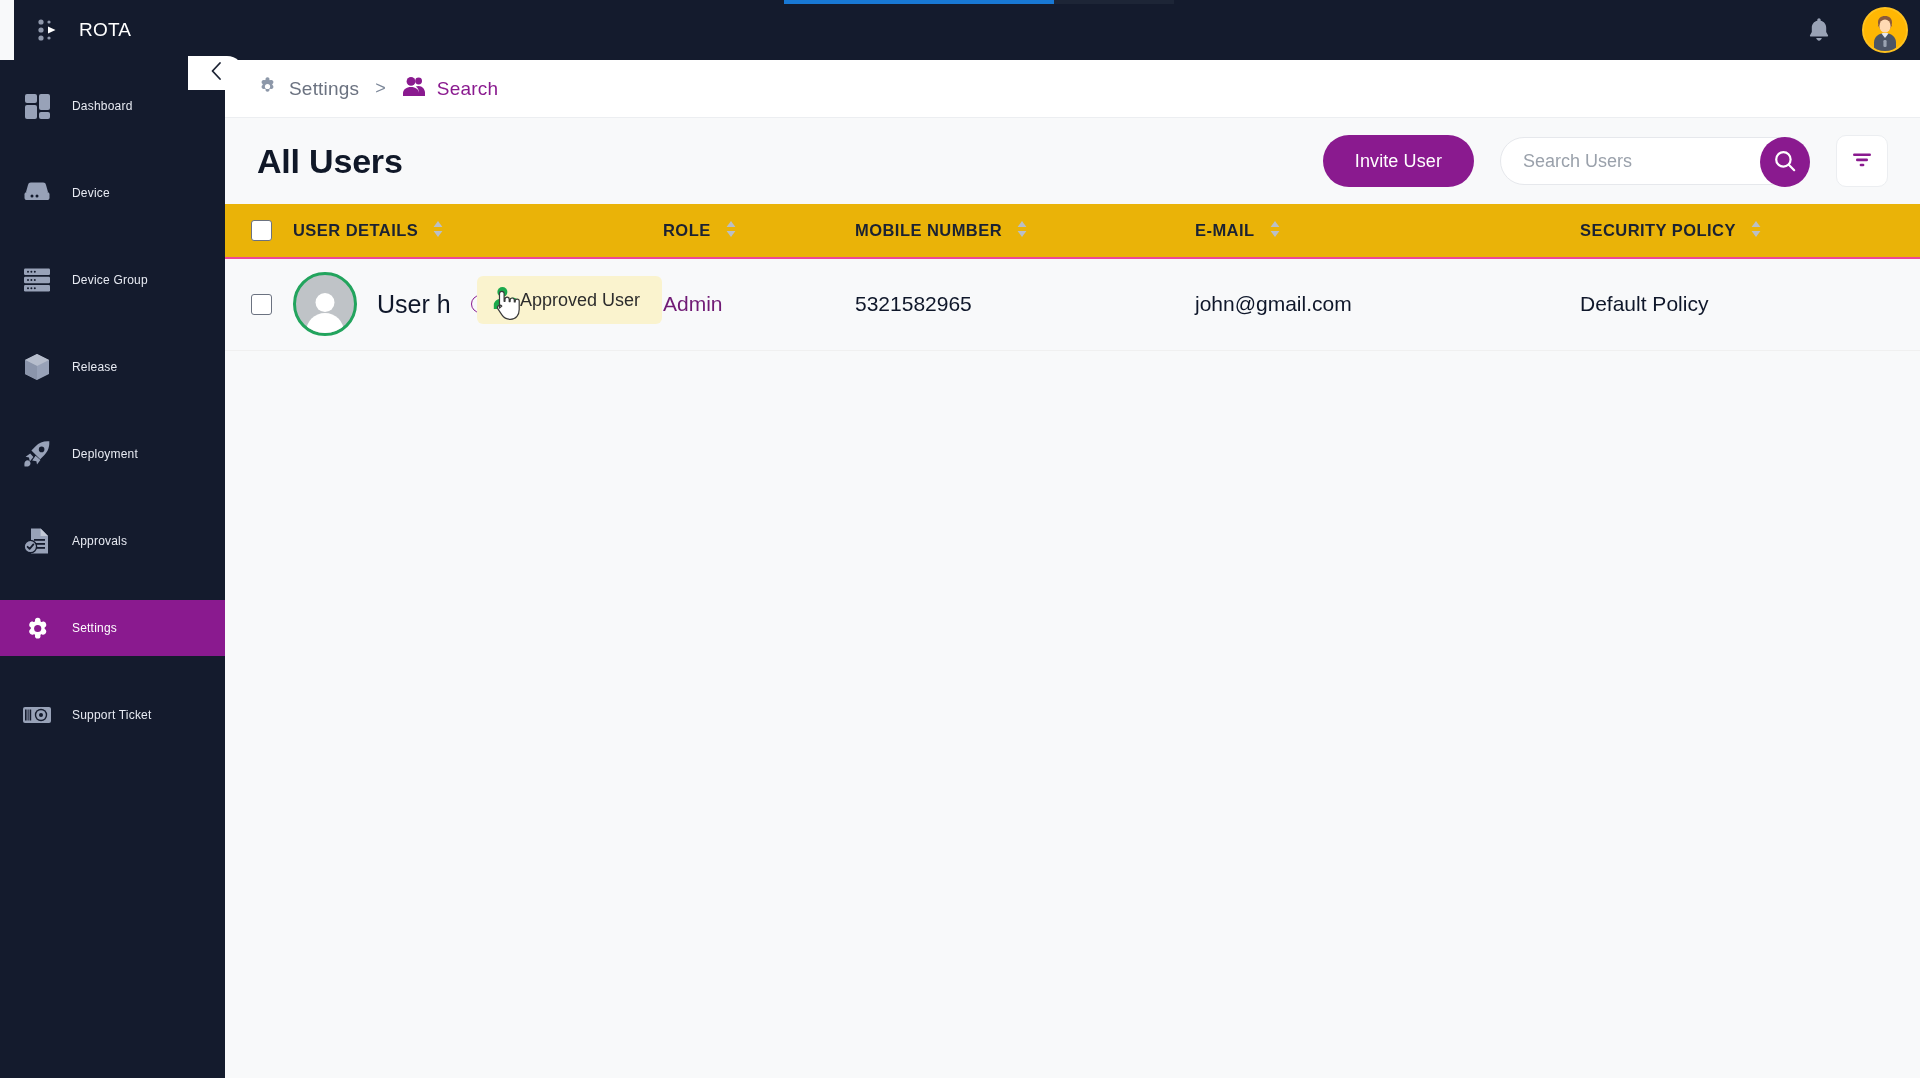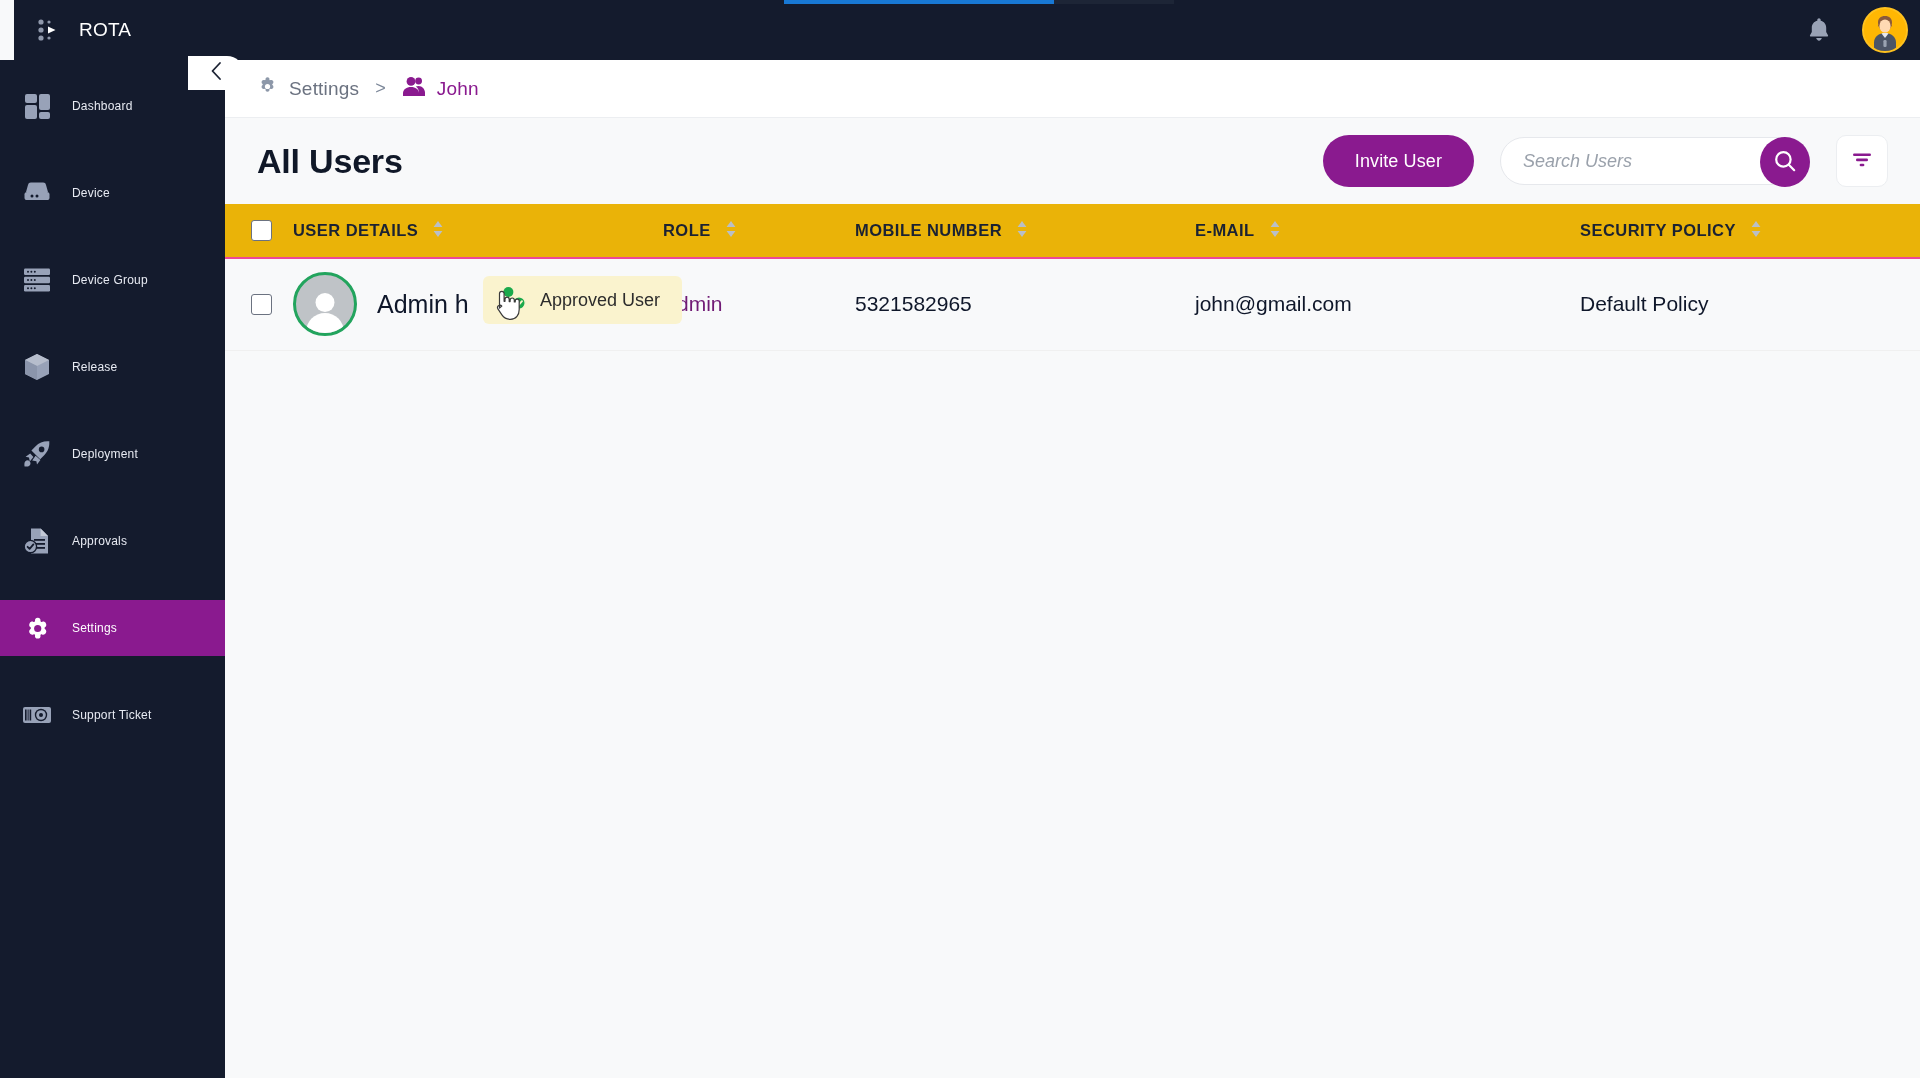--- a/index.html
+++ b/index.html
@@ -80,21 +80,20 @@
     cursor: pointer; letter-spacing: .1px;
   }
   .search-wrap {
     position: relative; width: 310px; height: 48px; background: #ffffff;
     border: 1px solid #e6e8ec; border-radius: 26px; display: flex; align-items: center;
   }
   .search-input {
     border: none; outline: none; background: transparent; font-size: 18px;
     color: #1f2937; font-family: inherit; padding: 0 52px 0 22px; width: 100%; height: 100%;
     border-radius: 26px;
-    font-style: italic;
   }
   .search-input::placeholder { color: #9aa1ab; }
   .search-go {
     position: absolute; right: -1px; top: -1px; width: 50px; height: 50px;
     border-radius: 50%; background: #8a1a8f; display: flex; align-items: center;
     justify-content: center; cursor: pointer; border: none;
   }
   .filter-btn {
     width: 52px; height: 52px; background: #ffffff; border: 1px solid #eceef1;
     border-radius: 10px; display: flex; align-items: center; justify-content: center;
@@ -140,23 +139,23 @@
     width: 38px; height: 20px; border-radius: 19px 19px 0 0; background: #ffffff;
   }
   .user-name { font-size: 25px; color: #0f172a; white-space: nowrap; }
   .info-dot {
     width: 18px; height: 18px; border-radius: 50%; border: 1.5px solid #8a1a8f;
     color: #8a1a8f; font-size: 12px; display: flex; align-items: center;
     justify-content: center; cursor: pointer; flex: none; font-style: italic;
     font-family: "Liberation Serif", serif; line-height: 1;
   }
   .tooltip {
-    position: absolute; left: 190px; top: 4px; height: 48px;
+    position: absolute; left: 184px; top: 4px; height: 48px;
     background: #faf3ce; border-radius: 6px; display: flex; align-items: center;
-    gap: 14px; padding: 0 22px 0 16px; z-index: 30; white-space: nowrap;
+    padding: 0 22px 0 16px; z-index: 30; white-space: nowrap;
   }
   .tooltip-text { font-size: 18px; color: #2c2c2c; }
   .role-text { font-size: 21px; color: #701a75; }
   .cursor-hand { position: absolute; left: 198px; top: 16px; z-index: 35; pointer-events: none; }
 </style>
 </head>
 <body>
 
 <div id="app">
 
@@ -333,21 +332,21 @@
       <span class="crumb-sep">&gt;</span>
       <span class="crumb">
         <span>
           <svg width="24" height="21" viewBox="0 0 24 21">
             <circle cx="9" cy="5.4" r="4.4" fill="#8a1a8f"></circle>
             <path d="M9 11c-4.4 0-8 2.6-8 6v3h16v-3c0-3.4-3.6-6-8-6z" fill="#8a1a8f"></path>
             <circle cx="16.6" cy="5" r="3.4" fill="#8a1a8f"></circle>
             <path d="M16.6 10c-1 0-2 .2-2.8.5 1.8 1.3 3 3.2 3 5.5v4h6.2v-3.4c0-3.4-2.8-6.6-6.4-6.6z" fill="#8a1a8f"></path>
           </svg>
         </span>
-        <span class="crumb-text current">John</span>
+        <span class="crumb-text current">Search</span>
       </span>
     </div>
 
     <div class="page-head">
       <h1 class="page-title">All Users</h1>
 
       <div class="head-tools">
         <button class="btn-invite">Invite User</button>
 
         <div class="search-wrap">
@@ -452,21 +451,21 @@
               <span class="checkbox"></span>
             </td>
             <td>
               <div class="user-cell">
                 <span class="avatar-row">
                   <span class="avatar-person">
                     <span class="avatar-head"></span>
                     <span class="avatar-body"></span>
                   </span>
                 </span>
-                <span class="user-name">Admin h</span>
+                <span class="user-name">User h</span>
                 <span class="info-dot">i</span>
 
                 <div class="tooltip">
                   <span>
                     <svg width="27" height="24" viewBox="0 0 27 24">
                       <circle cx="9.4" cy="6" r="5" fill="#1ba94c"></circle>
                       <path d="M9.4 12.4c-4.7 0-8.6 2.8-8.6 6.4V23h13.4v-3.6c0-1.2.3-2.4.8-3.4-1.6-2.2-3.4-3.6-5.6-3.6z" fill="#1ba94c"></path>
                       <circle cx="20" cy="17" r="6.2" fill="#1ba94c" stroke="#faf3ce" stroke-width="1.4"></circle>
                       <path d="M17.2 17.2 19.3 19.3 23 15.2" stroke="#faf3ce" stroke-width="1.9" fill="none" stroke-linecap="round" stroke-linejoin="round"></path>
                     </svg>

